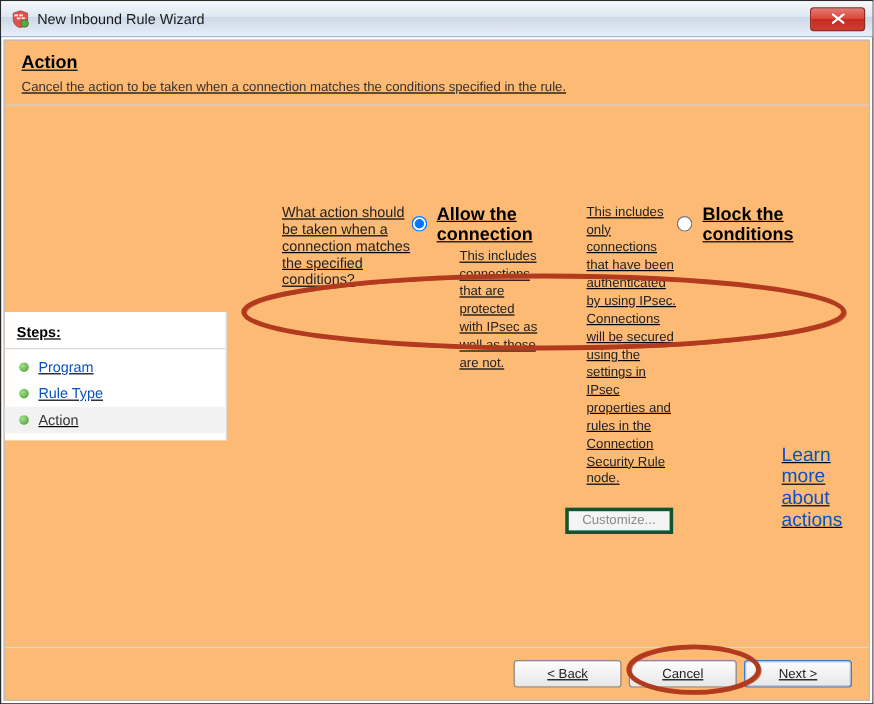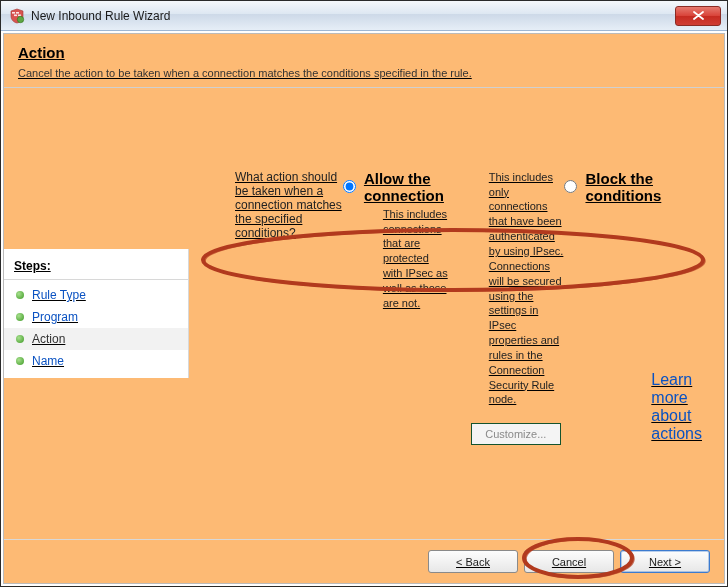--- a/index.html
+++ b/index.html
@@ -125,21 +125,21 @@
   .opt-desc {
     margin-left: 40px;
     font-size: 11px; color: #222;
     line-height: 1.35;
     max-width: 430px;
   }
   .customize-btn {
     margin-left: 22px; margin-top: 16px;
     width: 90px; height: 22px;
     background: #f4f4f4;
-    border: 1px solid #14532d;
+    border: 3px solid #14532d;
     color: #8a8a8a;
     font-size: 11px;
     text-align: center;
     padding: 0;
   }
 
   .learn-link {
     margin-top: auto;
     color: #0a52c2;
     font-size: 16px;
@@ -205,33 +205,29 @@
       <p>Cancel the action to be taken when a connection matches the conditions specified in the rule.</p>
     </div>
 
     <div class="content">
 
       <div class="steps-col">
         <div class="steps-title">Steps:</div>
 
         <div class="step-row inactive">
           <span class="bullet"></span>
-          <a class="lbl">Rule Type</a>
+          <a class="lbl">Program</a>
         </div>
         <div class="step-row inactive">
           <span class="bullet"></span>
-          <a class="lbl">Program</a>
+          <a class="lbl">Rule Type</a>
         </div>
         <div class="step-row active">
           <span class="bullet"></span>
           <span class="lbl">Action</span>
-        </div>
-        <div class="step-row inactive">
-          <span class="bullet"></span>
-          <a class="lbl">Name</a>
         </div>
       </div>
 
       <div class="main-col">
         <div class="question">What action should be taken when a connection matches the specified conditions?</div>
 
         <div class="option">
           <div class="opt-head">
             <input type="radio" name="act" checked="" style="">
             <label>Allow the connection</label>

